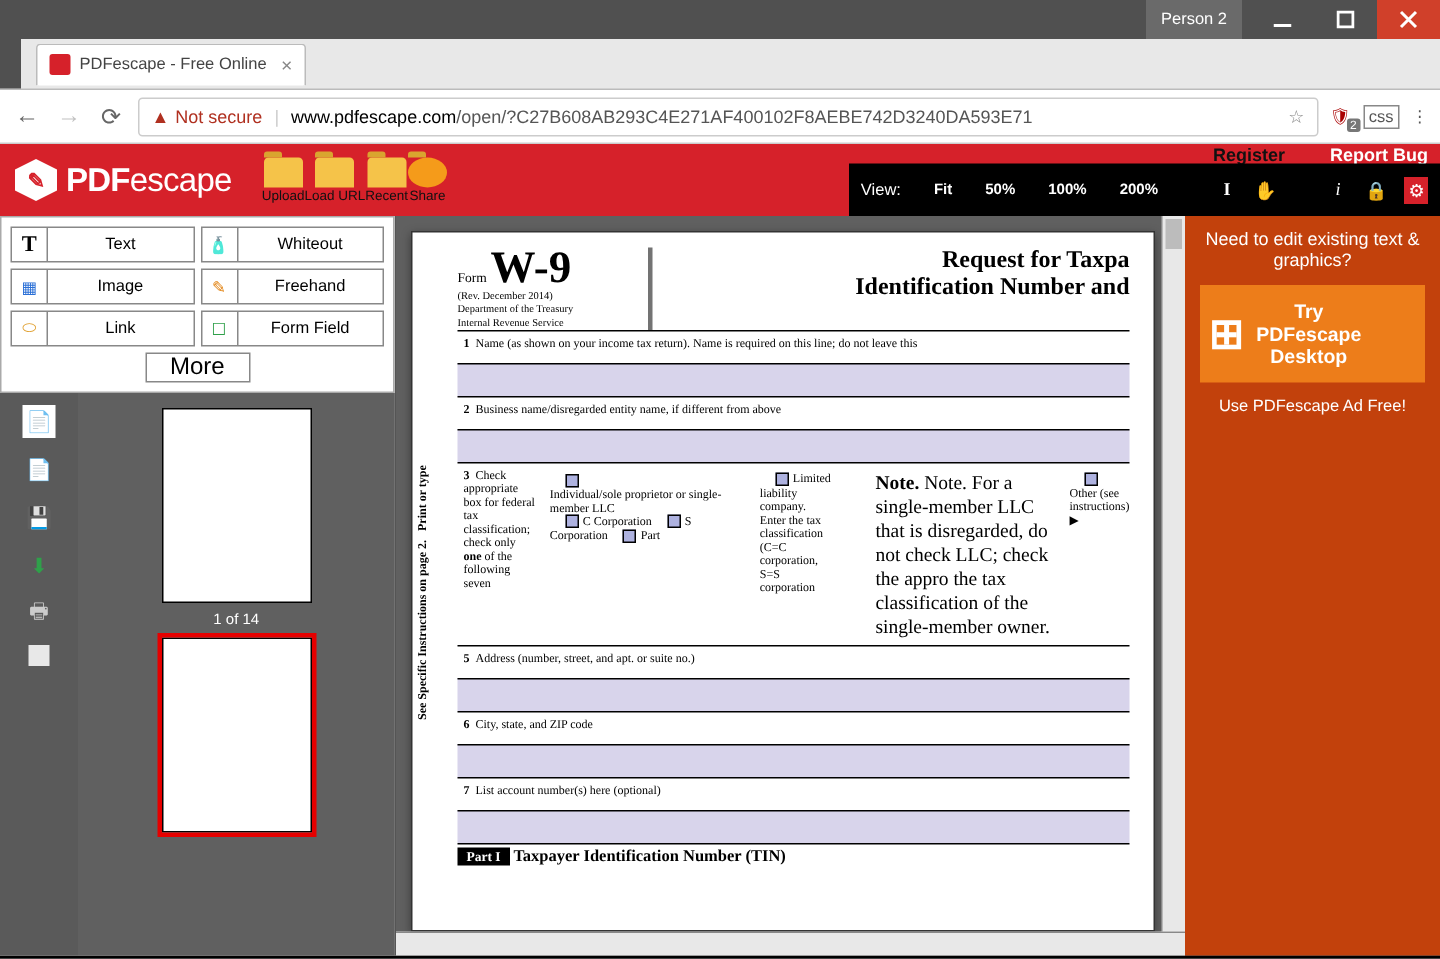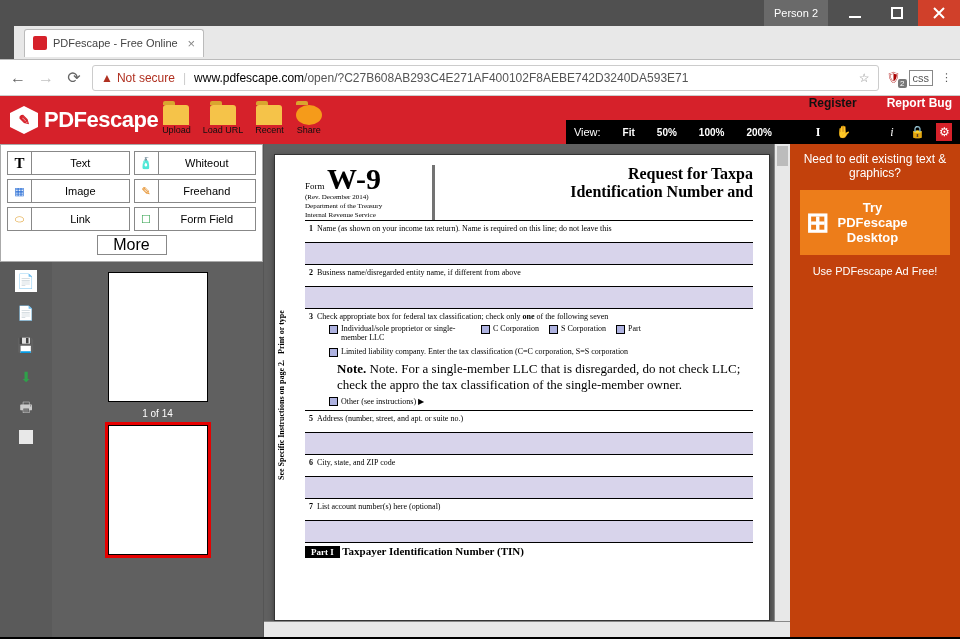--- a/index.html
+++ b/index.html
@@ -19,29 +19,29 @@
   .omnibox { flex: 1; height: 26px; border: 1px solid #ccc; border-radius: 3px; display: flex; align-items: center; padding: 0 8px; gap: 8px; font-size: 12px; color: #333; }
   .nsec { color: #b03020; display: flex; align-items: center; gap: 4px; }
   .url-path { color: #555; white-space: nowrap; overflow: hidden; }
   .star { color: #888; }
   .ext-icons { display: flex; gap: 8px; align-items: center; color: #555; font-size: 11px; }
   .shield { position: relative; color: #a00; }
   .shield-badge { position: absolute; bottom: -4px; right: -6px; background: #777; color: #fff; font-size: 8px; padding: 0 2px; border-radius: 2px; }
   .redbar { height: 48px; background: #d6212a; display: flex; align-items: center; position: relative; }
   .logo { display: flex; align-items: center; gap: 6px; padding-left: 10px; color: #fff; font-size: 22px; font-weight: bold; letter-spacing: -0.5px; }
   .logo-icon { width: 28px; height: 28px; background: #fff; clip-path: polygon(50% 0,100% 25%,100% 75%,50% 100%,0 75%,0 25%); display:flex;align-items:center;justify-content:center;color:#d6212a;font-size:14px;}
-  .logo .thin { font-weight: 700; }
-  .tb-btns { display: flex; margin-left: 4px; gap: 12px; }
+  .logo .thin { font-weight: 400; }
+  .tb-btns { display: flex; margin-left: 20px; }
   .tb-btn { display: flex; flex-direction: column; align-items: center; font-size: 9px; color: #111; }
   .tb-ico { width: 26px; height: 20px; background: #f5c349; border-radius: 3px 3px 0 0; position: relative; }
   .tb-ico::before { content: ""; position: absolute; top: -4px; left: 0; width: 12px; height: 4px; background: #d9a52f; border-radius: 2px 2px 0 0; }
   .reg-row { position: absolute; right: 8px; top: 0; display: flex; gap: 30px; font-size: 12px; font-weight: bold; }
   .reg { color: #111; }
   .bug { color: #fff; }
-  .subbar { position: absolute; bottom: 0; right: 0; height: 24px; background: #000; display: flex; align-items: center; padding: 0 8px; gap: 10px; color: #fff; font-size: 10px; }
+  .subbar { position: absolute; bottom: 0; right: 0; height: 35px; background: #000; display: flex; align-items: center; padding: 0 8px; gap: 10px; color: #fff; font-size: 10px; }
   .subbar .viewlbl { color: #fff; margin-right: 6px; font-size:11px;}
   .zoom-btn { color: #fff; font-weight: bold; padding: 0 6px; }
   .sub-ico { color:#fff; width:16px; text-align:center; font-size:12px;}
   .sub-ico.gear{ background:#d6212a; padding:2px 3px;}
   .workspace { display: flex; height: 493px; }
   .leftcol { width: 264px; background: #d0d0d0; display: flex; flex-direction: column; border-right: 1px solid #555; }
   .modetabs { display: flex; height: 22px; background:#606060;}
   .modetab { border:1px solid #888; background:#ededed; font-size:12px; padding:2px 0; border-radius:3px 3px 0 0; text-align:center; margin-right:1px;}
   .modetab.active{ background:#fff; font-weight:bold;}
   .modetab:nth-child(1){width:76px;}
@@ -242,21 +242,21 @@
         <div class="formrow">
               <span class="rn">1</span>
               <span>Name (as shown on your income tax return). Name is required on this line; do not leave this</span>
             </div>
         <div class="formrow blue"></div>
         <div class="formrow">
               <span class="rn">2</span>
               <span>Business name/disregarded entity name, if different from above</span>
             </div>
         <div class="formrow blue"></div>
-        <div class="formrow" style="flex-direction:column;min-height:auto">
+        <div class="formrow" style="min-height:auto">
           <div><span class="rn">3</span><span>Check appropriate box for federal tax classification; check only</span> <b>one</b><span> of the following seven</span></div>
           <div style="padding:3px 0 3px 10px"><span class="chk"></span><span style="display:inline-block;width:130px;vertical-align:top">Individual/sole proprietor or single-member LLC</span><span class="chk"></span><span>C Corporation</span><span class="chk"></span><span>S Corporation</span><span class="chk"></span><span>Part</span></div>
           <div style="padding:2px 0 2px 10px"><span class="chk"></span><span>Limited liability company. Enter the tax classification (C=C corporation, S=S corporation</span></div>
           <div style="padding:2px 0 2px 28px;font-size:13px"><b>Note.</b> <span style="display:inline">Note. For a single-member LLC that is disregarded, do not check LLC; check the appro the tax classification of the single-member owner.</span></div>
           <div style="padding:2px 0 2px 10px"><span class="chk"></span><span>Other (see instructions) ▶</span></div>
         </div>
         <div class="formrow">
               <span class="rn">5</span>
               <span>Address (number, street, and apt. or suite no.)</span>
             </div>

